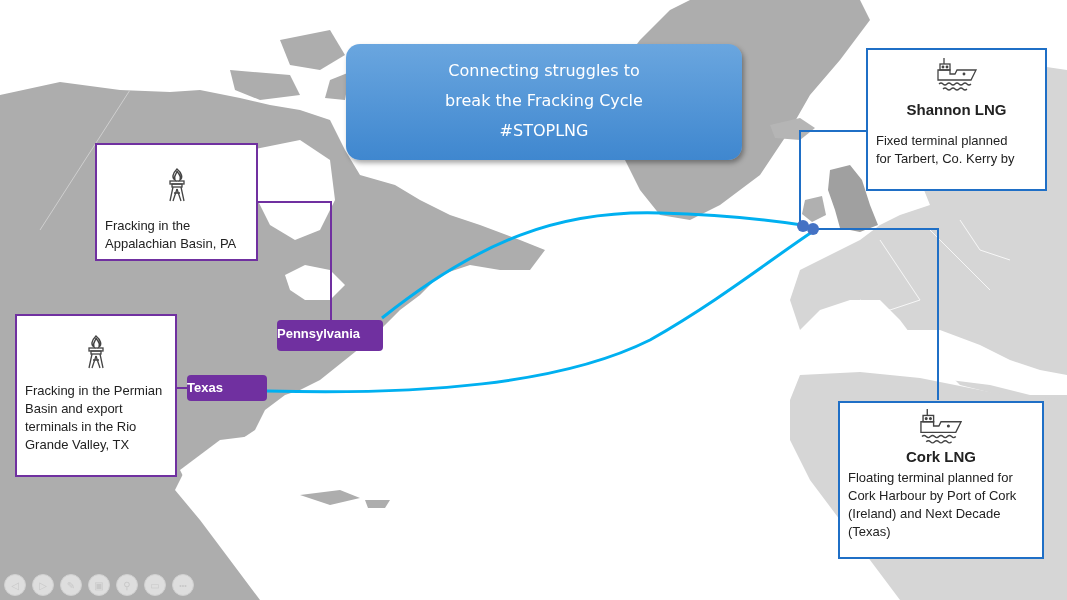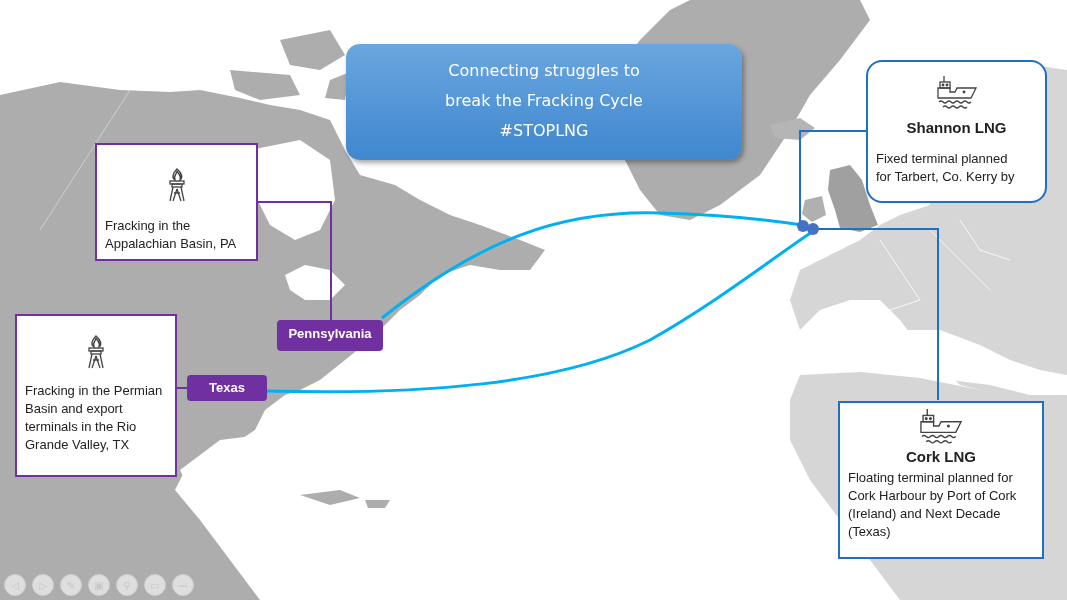--- a/index.html
+++ b/index.html
@@ -15,21 +15,21 @@
       font-family: "DejaVu Sans", sans-serif; font-size: 16px; line-height: 30px;
       padding-top: 12px; box-sizing: border-box;
     }
     .title-box div { white-space: nowrap; }
     .info-box { position: absolute; background: #ffffff; box-sizing: border-box; color: #222; font-family: "Liberation Sans", sans-serif; }
     .info-box.purple { border: 2px solid #7030a0; }
     .info-box.blue { border: 2px solid #1f6fc6; }
     .info-box .icon { display: block; margin: 0 auto; }
     .info-box .txt { font-size: 13px; line-height: 18px; }
     .info-box .head { font-weight: bold; font-size: 15px; text-align: center; line-height: 20px; }
-    .tag { position: absolute; background: #7030a0; color: #fff; font-weight: bold; font-size: 13px; border-radius: 4px; text-align: center; box-sizing: border-box; line-height: 28px; }
+    .tag { position: absolute; background: #7030a0; color: #fff; font-weight: bold; font-size: 13px; border-radius: 4px; text-align: left; box-sizing: border-box; line-height: 28px; }
     .nav { position: absolute; left: 4px; top: 574px; display: flex; gap: 6px; }
     .nav .btn { width: 22px; height: 22px; border-radius: 50%; border: 1px solid #d0d0d0; box-sizing: border-box; display: flex; align-items: center; justify-content: center; color: #c8c8c8; font-size: 10px; background: rgba(255,255,255,0.6); }
   </style>
 </head>
 <body>
 
 <div id="stage">
 
   <svg class="map" width="1067" height="600" viewBox="0 0 1067 600">
 
@@ -116,21 +116,21 @@
       <div>Fracking in the Permian</div>
       <div>Basin and export</div>
       <div>terminals in the Rio</div>
       <div>Grande Valley, TX</div>
     </div>
   </div>
 
   <div class="tag" style="left:277px; top:320px; width:106px; height:31px;">Pennsylvania</div>
   <div class="tag" style="left:187px; top:375px; width:80px; height:26px; line-height:26px;">Texas</div>
 
-  <div class="info-box blue" style="left:866px; top:60px; width:181px; height:143px; padding:12px 8px;border-radius:16px;">
+  <div class="info-box blue" style="left:866px; top:48px; width:181px; height:143px; padding:6px 8px;">
     <svg class="icon" width="44" height="36" viewBox="0 0 44 36">
       <g fill="none" stroke="#444" stroke-width="1.3">
         <path d="M9,2 L9,8"></path>
         <rect x="5" y="8" width="10" height="6"></rect>
         <circle cx="8" cy="11" r="0.8" fill="#444"></circle>
           <circle cx="12" cy="11" r="0.8" fill="#444"></circle>
         <path d="M3,14 L3,24 L36,24 L41,14 L22,14 L20,18 L15,18 L15,14 Z"></path>
         <circle cx="29" cy="18" r="0.8" fill="#444"></circle>
         <path d="M4,28 q2,-2 4,0 q2,2 4,0 q2,-2 4,0 q2,2 4,0 q2,-2 4,0 q2,2 4,0 q2,-2 4,0 q2,2 4,0"></path>
         <path d="M8,33 q2,-2 4,0 q2,2 4,0 q2,-2 4,0 q2,2 4,0 q2,-2 4,0 q2,2 4,0"></path>

